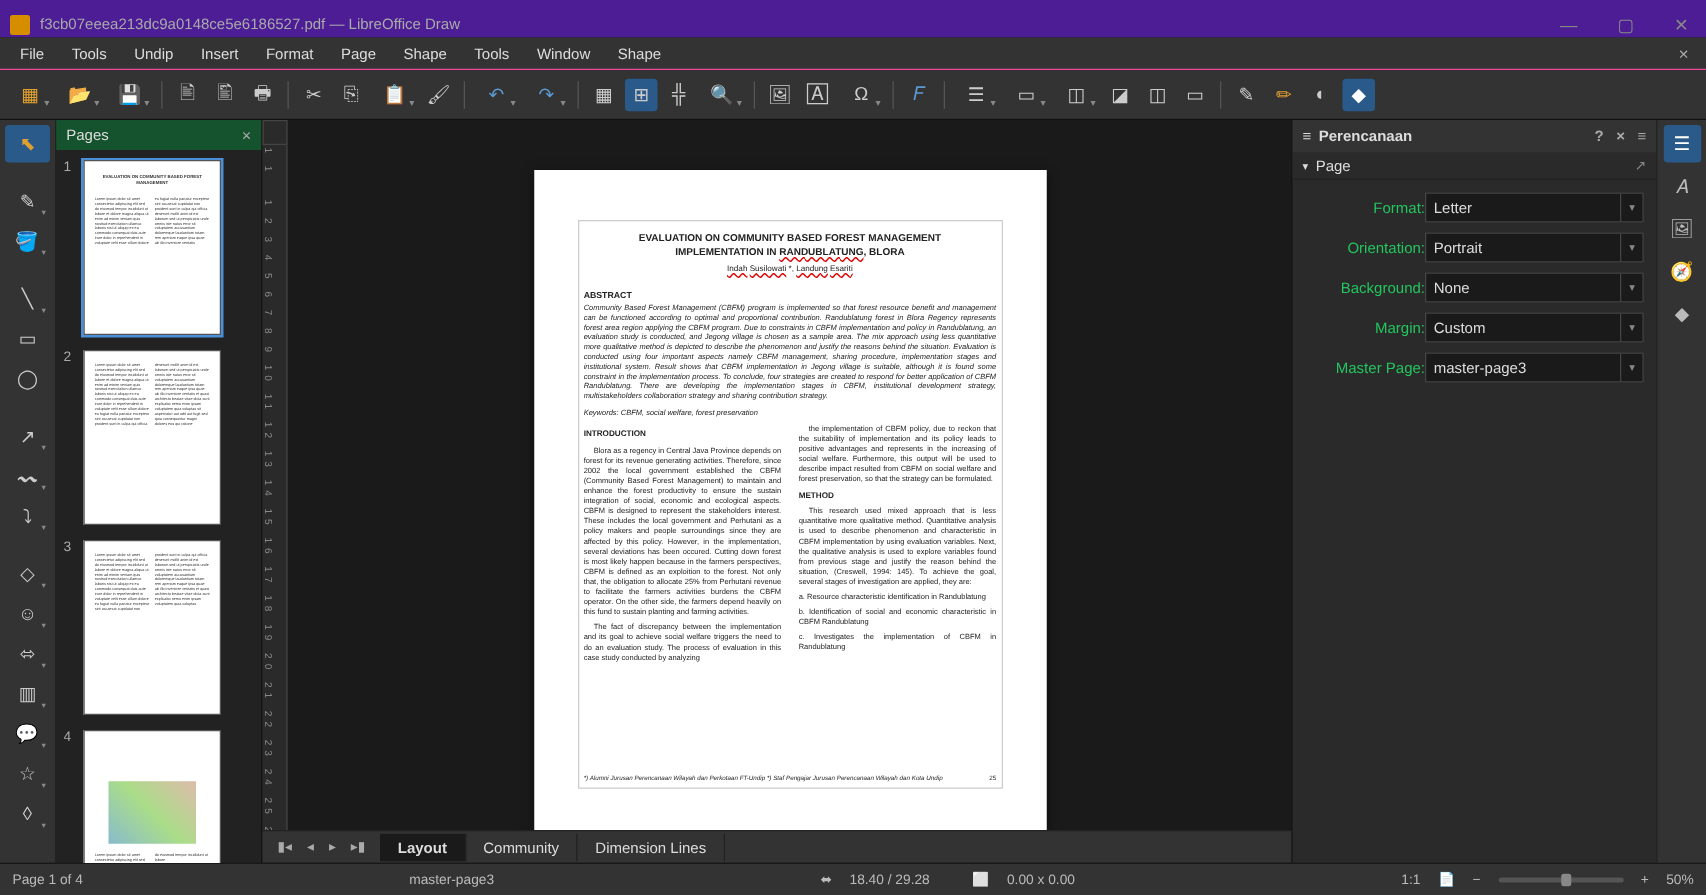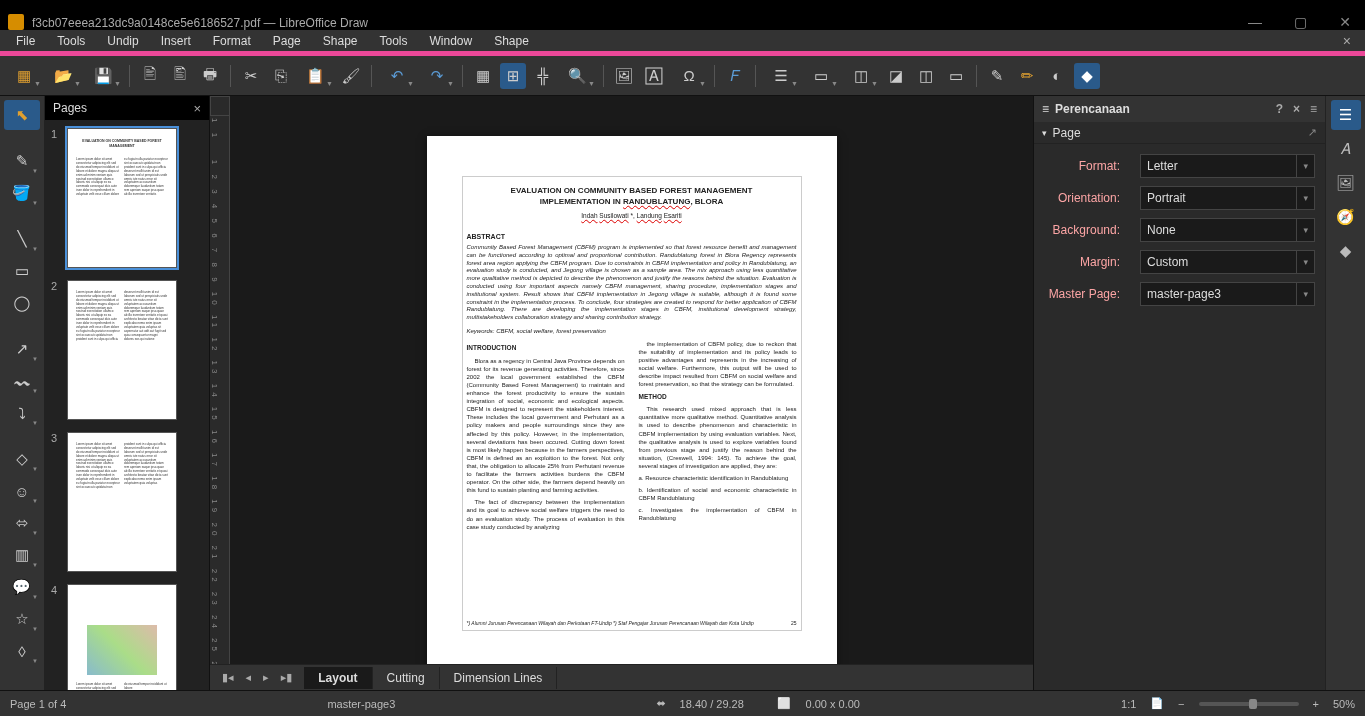--- a/index.html
+++ b/index.html
@@ -1,36 +1,36 @@
 <!DOCTYPE html>
 <html><head>
 <meta charset="utf-8">
 <style>
 * { margin: 0; padding: 0; box-sizing: border-box; font-family: "Segoe UI", Arial, sans-serif; }
 body { background: #1e1e1e; color: #ccc; font-size: 12px; overflow: hidden; width: 1365px; height: 716px; }
-.titlebar { height: 30px; background: #000000; display: flex; align-items: flex-end; padding: 0 8px; color: #aaa; font-size: 12px; }
+.titlebar { height: 30px; background: #4c1d95; display: flex; align-items: flex-start; padding: 12px 8px; color: #aaa; font-size: 12px; }
 .titlebar .icon { width: 16px; height: 16px; background: #d68d00; margin-right: 8px; border-radius: 2px; }
 .titlebar-controls { margin-left: auto; display: flex; gap: 20px; color: #888; font-size: 14px; }
 .titlebar-controls span { cursor: pointer; padding: 0 6px; }
-.menubar { height: 26px; background: #333; display: flex; align-items: center; padding: 0 6px; gap: 2px; border-bottom: 5px solid #ec4899; }
+.menubar { height: 26px; background: #333; display: flex; align-items: center; padding: 0 6px; gap: 2px; border-bottom: 1px solid #ec4899; }
 .menubar span { padding: 3px 10px; color: #ddd; cursor: pointer; font-size: 12px; }
 .menubar .close-doc { margin-left: auto; font-size: 14px; padding: 0 8px; color: #aaa; cursor: pointer; }
 .toolbar { height: 40px; background: #333; display: flex; align-items: center; padding: 0 6px; gap: 4px; border-bottom: 1px solid #111; }
 .tb-btn { width: 26px; height: 26px; display: flex; align-items: center; justify-content: center; color: #ccc; font-size: 15px; cursor: pointer; border-radius: 3px; position: relative; }
 .tb-btn.wide { width: 36px; }
 .tb-btn .dd { font-size: 7px; position: absolute; right: 1px; bottom: 2px; color: #888; }
 .tb-sep { width: 1px; height: 22px; background: #555; margin: 0 3px; }
 .tb-btn.active { background: #2a5a8a; }
 .main { display: flex; height: 594px; }
 .left-tools { width: 45px; background: #333; border-right: 1px solid #222; display: flex; flex-direction: column; align-items: center; padding: 4px 0; gap: 2px; }
 .lt-btn { width: 36px; height: 30px; display: flex; align-items: center; justify-content: center; color: #ccc; cursor: pointer; font-size: 15px; border-radius: 3px; position: relative; }
 .lt-btn.sel { background: #2a5a8a; }
 .lt-btn .dd { font-size: 6px; position: absolute; right: 2px; bottom: 2px; color: #888; }
 .pages-panel { width: 165px; background: #222; border-right: 1px solid #111; display: flex; flex-direction: column; }
-.pages-header { height: 24px; background: #000000; display: flex; align-items: center; padding: 0 8px; font-size: 12px; color: #ddd; }
+.pages-header { height: 24px; background: #14532d; display: flex; align-items: center; padding: 0 8px; font-size: 12px; color: #ddd; }
 .pages-header .x { margin-left: auto; cursor: pointer; font-size: 13px; color: #aaa; }
 .pages-list { flex: 1; overflow-y: auto; padding: 8px; }
 .page-thumb { margin-bottom: 12px; position: relative; }
 .page-thumb .num { position: absolute; left: -2px; top: 0; font-size: 11px; color: #aaa; }
 .page-thumb .tbox { width: 110px; height: 140px; background: #fff; margin-left: 14px; border: 1px solid #555; }
 .page-thumb.sel .tbox { outline: 2px solid #4a90d9; }
 .thumb-content { padding: 10px 8px; font-size: 3px; color: #333; line-height: 1.3; }
 .thumb-content .th-title { text-align: center; font-weight: bold; margin-bottom: 4px; font-size: 3.5px; }
 .thumb-content .th-col { column-count: 2; column-gap: 4px; }
 .canvas-area { flex: 1; background: #1a1a1a; display: flex; flex-direction: column; position: relative; }
@@ -57,21 +57,21 @@
 .tab { padding: 4px 14px; font-size: 12px; color: #ddd; cursor: pointer; border-right: 1px solid #222; }
 .tab.active { background: #1a1a1a; font-weight: bold; }
 .right-side { width: 332px; background: #2a2a2a; border-left: 1px solid #111; display: flex; }
 .props { flex: 1; display: flex; flex-direction: column; }
 .props-header { height: 26px; background: #333; display: flex; align-items: center; padding: 0 8px; font-size: 12px; font-weight: bold; color: #ddd; gap: 6px; }
 .props-header .ctrls { margin-left: auto; display: flex; gap: 10px; color: #aaa; font-size: 12px; }
 .section-h { height: 22px; background: #2a2a2a; display: flex; align-items: center; padding: 0 8px; font-size: 12px; color: #ddd; gap: 6px; border-bottom: 1px solid #222; }
 .section-h .more { margin-left: auto; color: #888; cursor: pointer; font-size: 11px; }
 .props-body { padding: 10px 10px; }
 .prop-row { display: flex; align-items: center; margin-bottom: 8px; }
-.prop-row label { width: 96px; text-align: right; font-size: 12px; color: #fca5a5; padding-right: 20px; }
+.prop-row label { width: 96px; text-align: right; font-size: 12px; color: #22c55e; padding-right: 0; }
 .prop-row .sel { flex: 1; height: 24px; background: #1a1a1a; border: 1px solid #444; color: #ddd; font-size: 12px; padding: 0 6px; display: flex; align-items: center; }
 .prop-row .sel .dd { margin-left: auto; font-size: 9px; color: #888; border-left: 1px solid #444; padding-left: 6px; height: 100%; display: flex; align-items: center; }
 .btn-full { flex: 1; height: 26px; background: #333; border: 1px solid #555; color: #ddd; font-size: 12px; display: flex; align-items: center; justify-content: center; cursor: pointer; }
 .right-tabs { width: 40px; background: #333; border-left: 1px solid #222; display: flex; flex-direction: column; align-items: center; padding: 4px 0; gap: 4px; }
 .rt-btn { width: 30px; height: 30px; display: flex; align-items: center; justify-content: center; color: #bbb; cursor: pointer; font-size: 15px; border-radius: 3px; }
 .rt-btn.sel { background: #2a5a8a; color: #fff; }
 .statusbar { height: 26px; background: #333; border-top: 1px solid #111; display: flex; align-items: center; padding: 0 10px; font-size: 11px; color: #bbb; gap: 14px; }
 .statusbar .sp { flex: 1; }
 .statusbar .slider { width: 100px; height: 4px; background: #555; position: relative; border-radius: 2px; }
 .statusbar .slider::after { content:""; position:absolute; left: 50%; top: -3px; width: 8px; height: 10px; background: #888; border-radius: 2px; }
@@ -248,21 +248,21 @@
       </div>
     </div>
     <div class="tabbar">
       <div class="nav-btns">
         <span class="nav-btn">▮◂</span>
         <span class="nav-btn">◂</span>
         <span class="nav-btn">▸</span>
         <span class="nav-btn">▸▮</span>
       </div>
       <div class="tab active">Layout</div>
-      <div class="tab">Cutting</div>
+      <div class="tab">Community</div>
       <div class="tab">Dimension Lines</div>
     </div>
   </div>
 
   <div class="right-side">
     <div class="props">
       <div class="props-header">
         <span>≡</span>
         <span>Perencanaan</span>
         <div class="ctrls">

